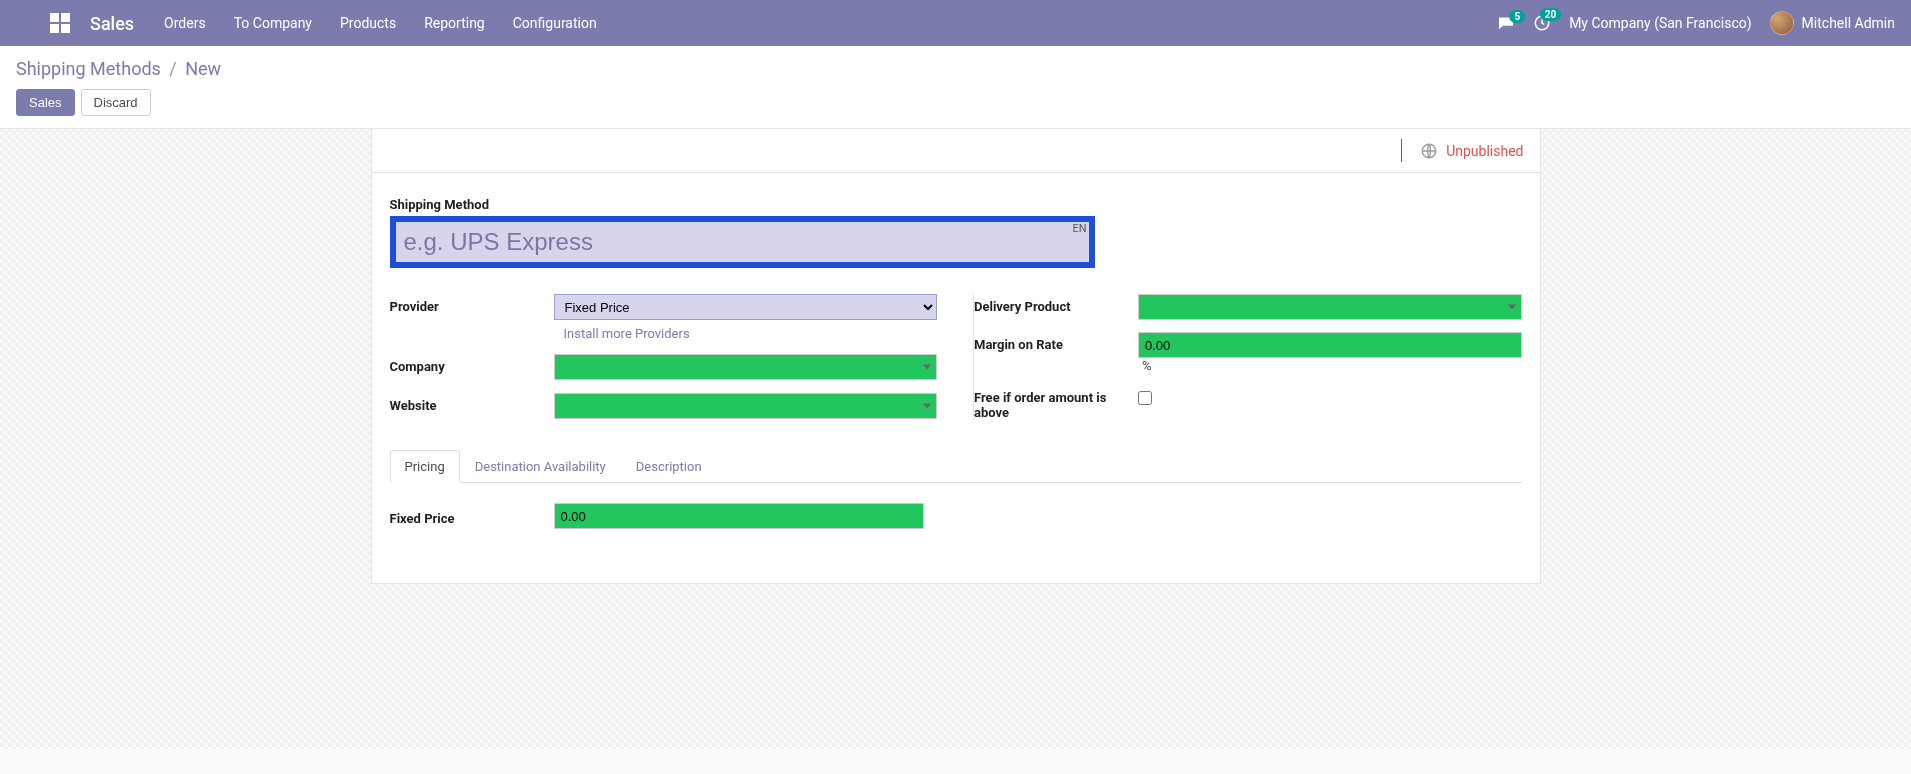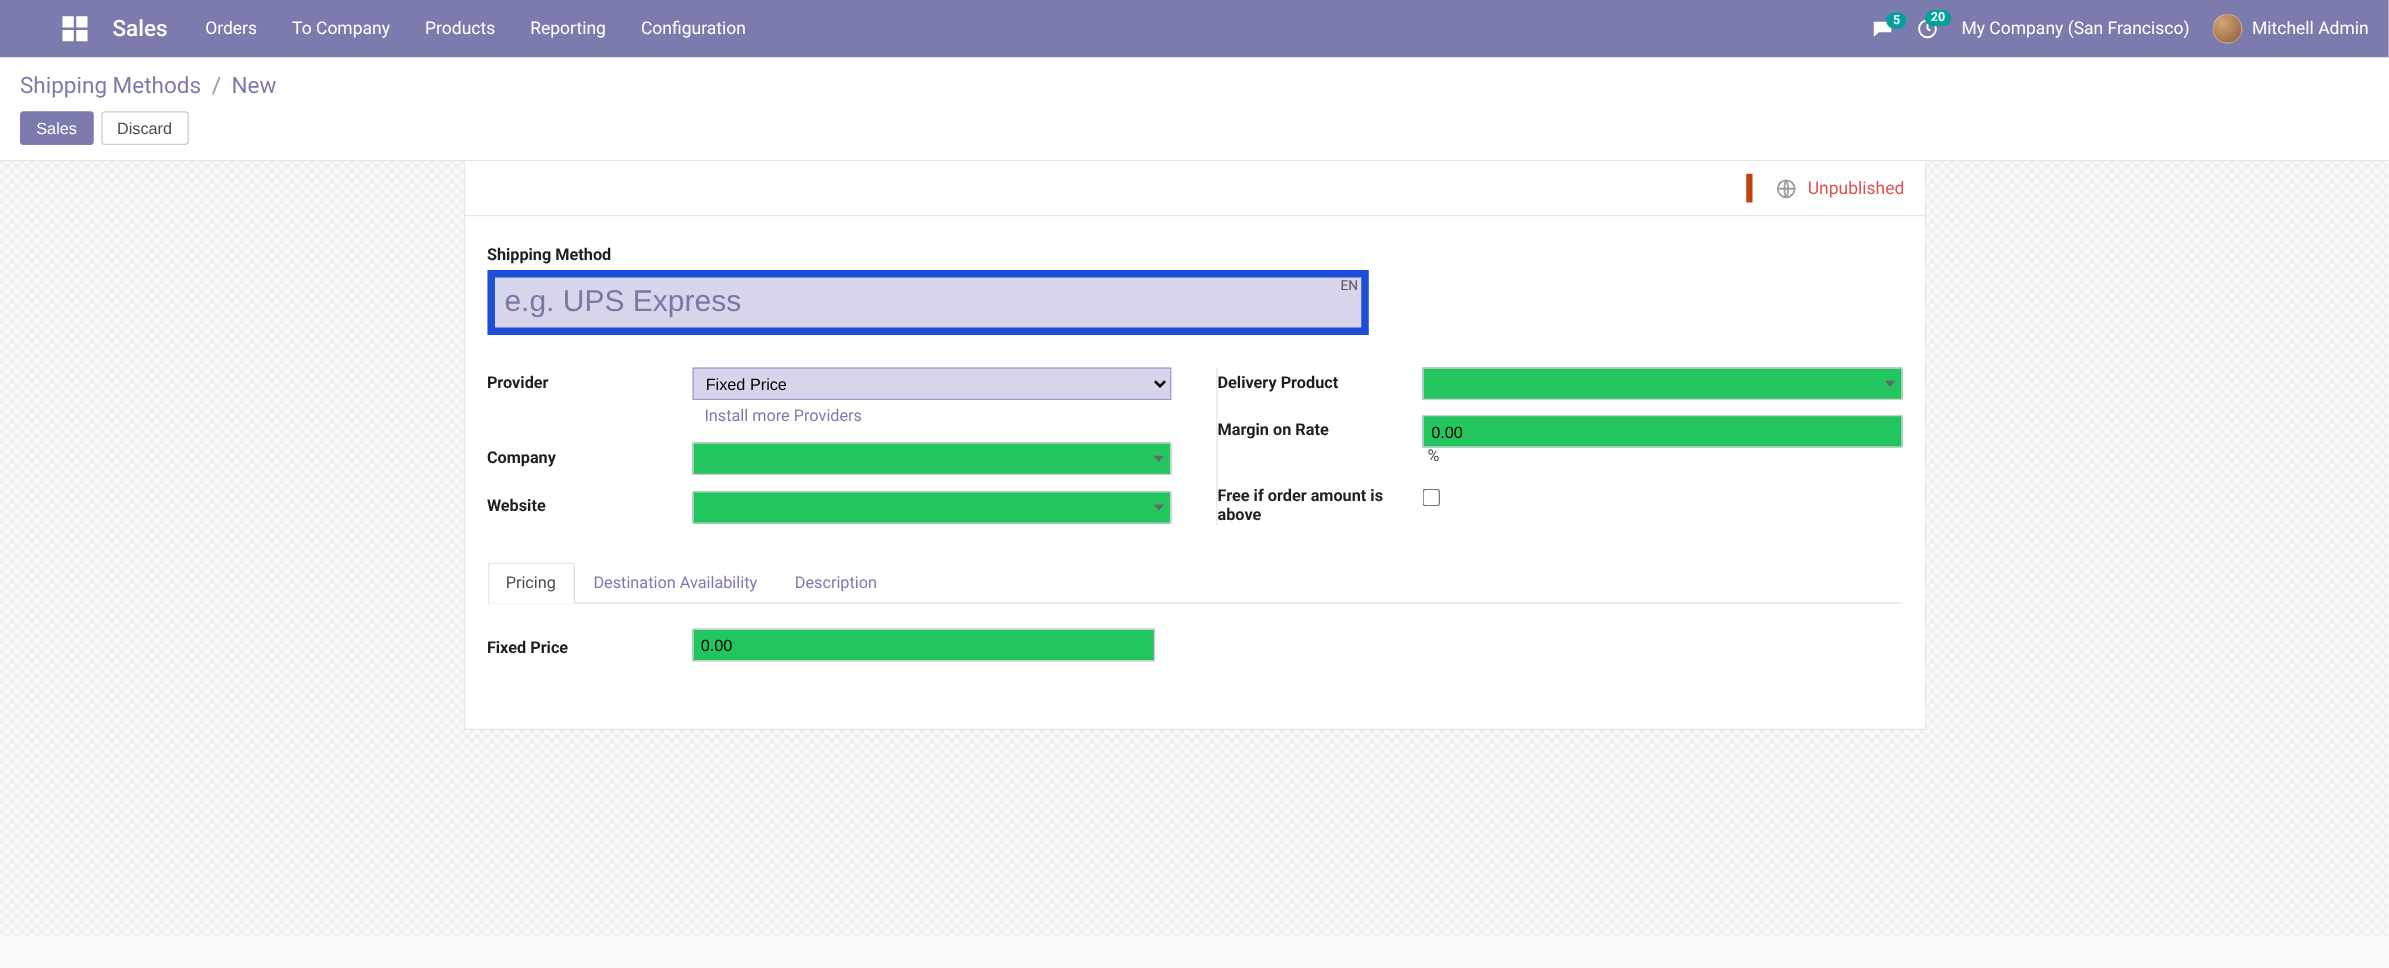--- a/index.html
+++ b/index.html
@@ -30,21 +30,21 @@
 .breadcrumb .current { color: #7c7bad; }
 .cp-buttons { display: flex; gap: 6px; }
 .btn { padding: 5px 12px; font-size: 13px; border-radius: 3px; border: 1px solid #ccc; background: #fff; cursor: pointer; }
 .btn-primary { background: #7c7bad; color: #fff; border-color: #7c7bad; }
 .btn-secondary { background: #fff; color: #4c4c4c; }
 
 
 .content-area { padding: 0; background: repeating-conic-gradient(#f0f0f0 0% 25%, #fafafa 0% 50%) 50% / 8px 8px; min-height: 620px; padding-top: 0; }
 .form-sheet { max-width: 1170px; margin: 0 auto; background: #fff; border: 1px solid #e5e5e5; border-top: none; }
 .statusbar { display: flex; justify-content: flex-end; align-items: center; border-bottom: 1px solid #e5e5e5; padding: 10px 16px; height: 44px; }
-.status-right { display: flex; align-items: center; gap: 8px; border-left: 5px solid #c2410c; padding-left: 18px; height: 100%; cursor: pointer; }
+.status-right { display: flex; align-items: center; gap: 8px; border-left: 1px solid #c2410c; padding-left: 18px; height: 100%; cursor: pointer; }
 .globe-icon { width: 18px; height: 18px; color: #9e9e9e; }
 .unpublished { color: #d9534f; font-size: 14px; }
 
 .sheet-body { padding: 24px 18px; }
 .title-label { font-weight: bold; color: #1f1f1f; font-size: 13px; margin-bottom: 4px; }
 .title-input-wrap { position: relative; width: 705px; }
 .title-input { width: 100%; font-size: 24px; padding: 6px 40px 6px 8px; border: 6px solid #1d4ed8; background: #d7d5ec; color: #1f1f1f; }
 .title-input::placeholder { color: #6f6e9a; opacity: 0.9; }
 .lang-indicator { position: absolute; right: 8px; top: 6px; font-size: 11px; color: #555; cursor: pointer; }
 

